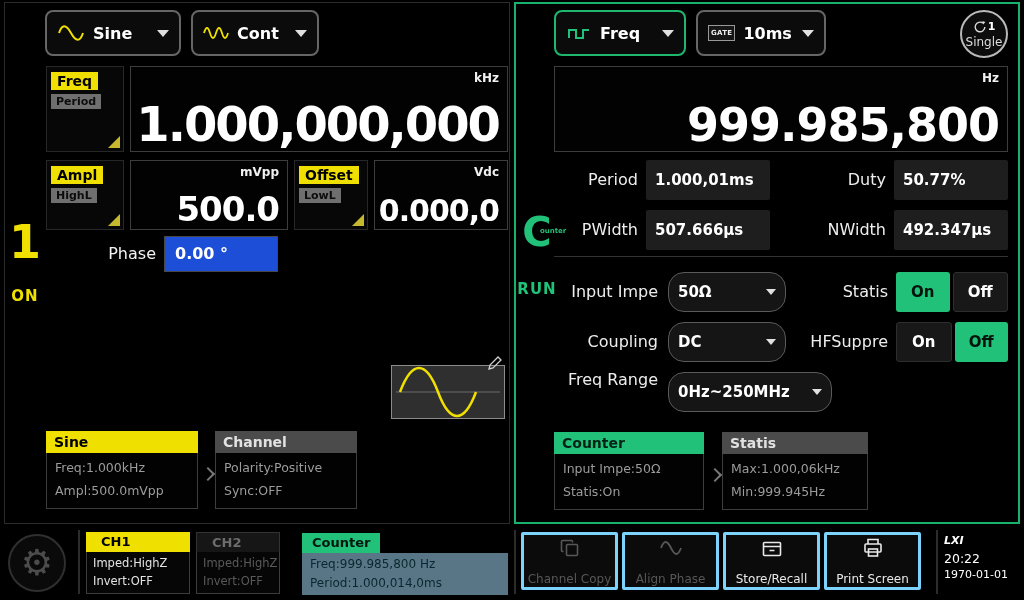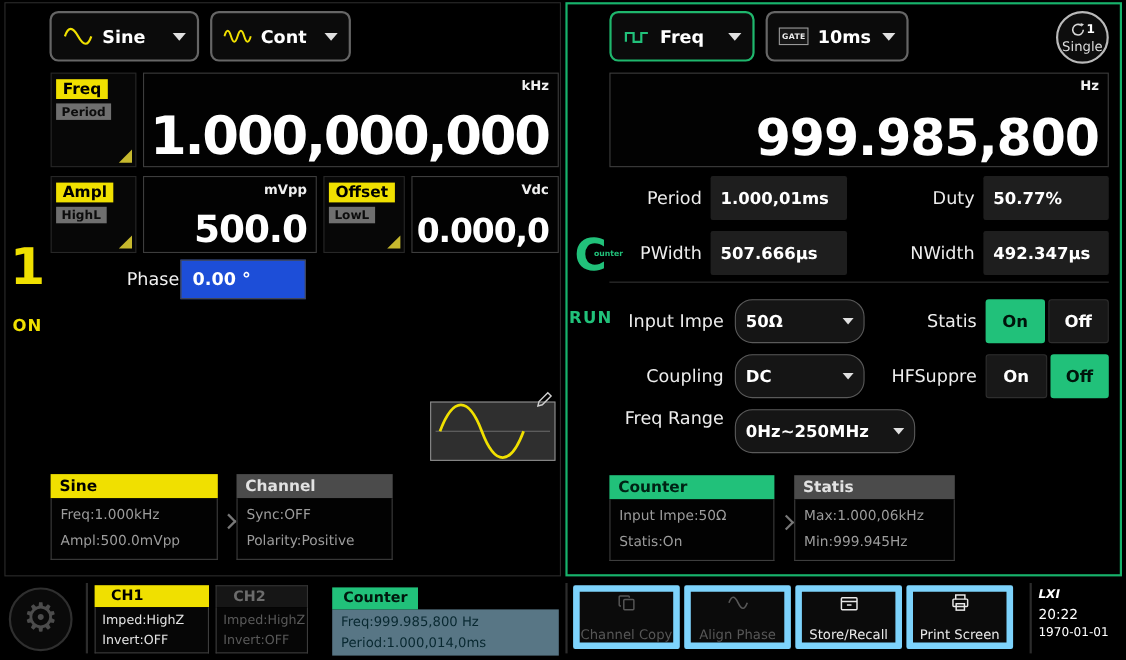--- a/index.html
+++ b/index.html
@@ -77,21 +77,21 @@
   .vdiv{position:absolute;top:4px;width:2px;height:64px;background:#2c2c2c;}
   .bb-card{position:absolute;top:6px;}
   .bb-head{height:20px;line-height:20px;padding:0 15px;font-size:13px;font-weight:bold;box-sizing:border-box;white-space:nowrap;}
   .bb-body{height:42px;border:1px solid #3c3c3c;border-top:none;background:#060606;padding:3px 6px;box-sizing:border-box;
            font-size:11.5px;line-height:1.55;color:#e4e4e4;white-space:nowrap;overflow:hidden;}
   .bb-head-y{background:#f0e000;color:#000;}
   .bb-ch2 .bb-head{background:#161616;color:#6c6c6c;border:1px solid #333;border-bottom:none;}
   .bb-ch2 .bb-body{color:#5a5a5a;}
   .bb-cnt-tab{display:inline-block;height:20px;line-height:20px;padding:0 10px;background:#21c17a;color:#00170d;font-size:13px;font-weight:bold;}
   .bb-cnt-body{height:42px;background:#587685;color:#082830;font-size:12px;line-height:1.6;padding:2px 8px;box-sizing:border-box;white-space:nowrap;overflow:hidden;}
-  .bb-btn{position:absolute;top:6px;width:97px;height:58px;border:6px solid #7dd3fc;border-radius:2px;background:#0b0b0b;
+  .bb-btn{position:absolute;top:6px;width:97px;height:58px;border:3px solid #7dd3fc;border-radius:2px;background:#0b0b0b;
           display:flex;flex-direction:column;align-items:center;justify-content:center;gap:12px;box-sizing:border-box;}
   .bb-btn .lbl{font-size:12px;white-space:nowrap;}
   .btn-on{color:#e9e9e9;}
   .btn-off{color:#575757;}
   .clock{position:absolute;left:944px;top:8px;color:#fff;}
   .clock .lxi{font-style:italic;font-weight:bold;font-size:11px;}
   .clock .t{font-size:12.5px;margin-top:4px;}
   .clock .d{font-size:11px;margin-top:2px;}
 </style>
 </head>
@@ -140,21 +140,21 @@
     <div class="param-block" style="left:289px;top:157px;width:74px;height:70px;">
       <span class="chip-y">Offset</span>
       <span class="chip-g">LowL</span>
       <span class="tri"></span>
     </div>
     <div class="vbox" style="left:369px;top:157px;width:134px;height:70px;">
       <span class="unit">Vdc</span>
       <span class="digits" style="font-size:30px;letter-spacing:-1px;">0.000,0</span>
     </div>
 
-    <div class="field-label" style="left:48px;top:233px;width:110px;height:36px;line-height:36px;">Phase</div>
+    <div class="field-label" style="left:41px;top:233px;width:110px;height:36px;line-height:36px;">Phase</div>
     <div class="phase-box" style="left:159px;top:233px;width:114px;height:36px;line-height:34px;">0.00 °</div>
 
     <div class="preview" style="left:386px;top:362px;width:114px;height:54px;">
       <svg width="112" height="52" viewBox="0 0 112 52">
         <line x1="4" y1="26" x2="108" y2="26" stroke="#6d6d6d" stroke-width="1"></line>
         <path d="M8 26 C 20 -6 34 -6 46 26 S 72 58 84 26" fill="none" stroke="#f0e000" stroke-width="2.5"></path>
       </svg>
     </div>
     <svg class="edit-icon" style="left:482px;top:352px;" width="16" height="16" viewBox="0 0 16 16">
       <path d="M2 14 l1 -4 l8 -8 l3 3 l-8 8 z" fill="none" stroke="#cfcfcf" stroke-width="1.3"></path>
@@ -164,22 +164,22 @@
       <div class="card-head head-y">Sine</div>
       <div class="card-body">
         <div>Freq:1.000kHz</div>
         <div>Ampl:500.0mVpp</div>
       </div>
     </div>
     <span class="chev" style="left:198px;top:466px;"></span>
     <div class="card" style="left:210px;top:428px;width:142px;">
       <div class="card-head head-g">Channel</div>
       <div class="card-body">
+        <div>Polarity:Positive</div>
         <div>Sync:OFF</div>
-        <div>Polarity:Positive</div>
       </div>
     </div>
   </section>
 
   <section class="panel p2">
     <div class="cnt-logo">
       <span>C</span>
       <span class="cnt-ounter">ounter</span>
     </div>
     <div class="cnt-run">RUN</div>

